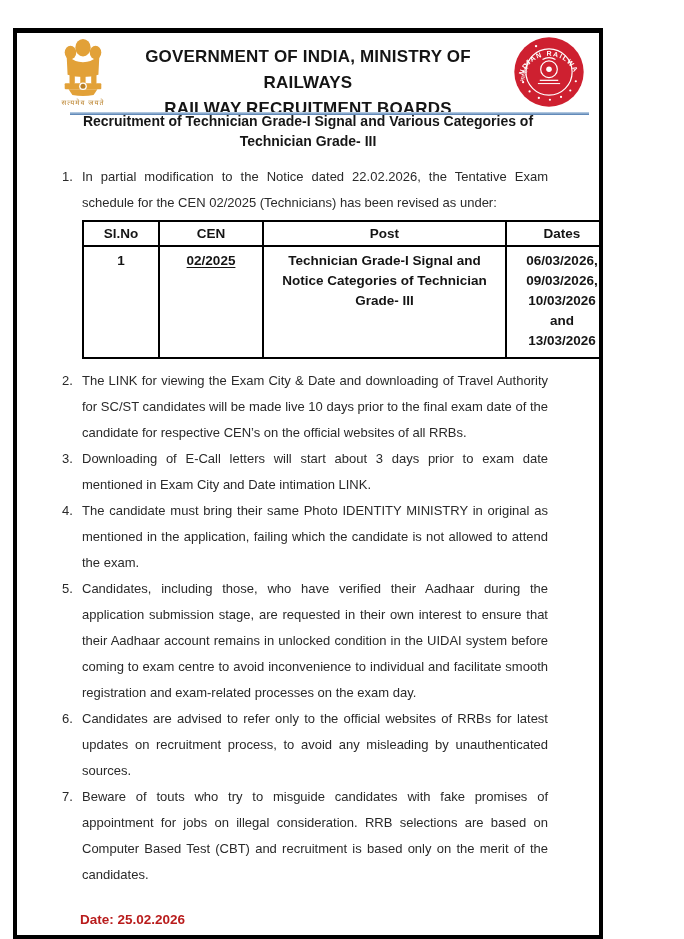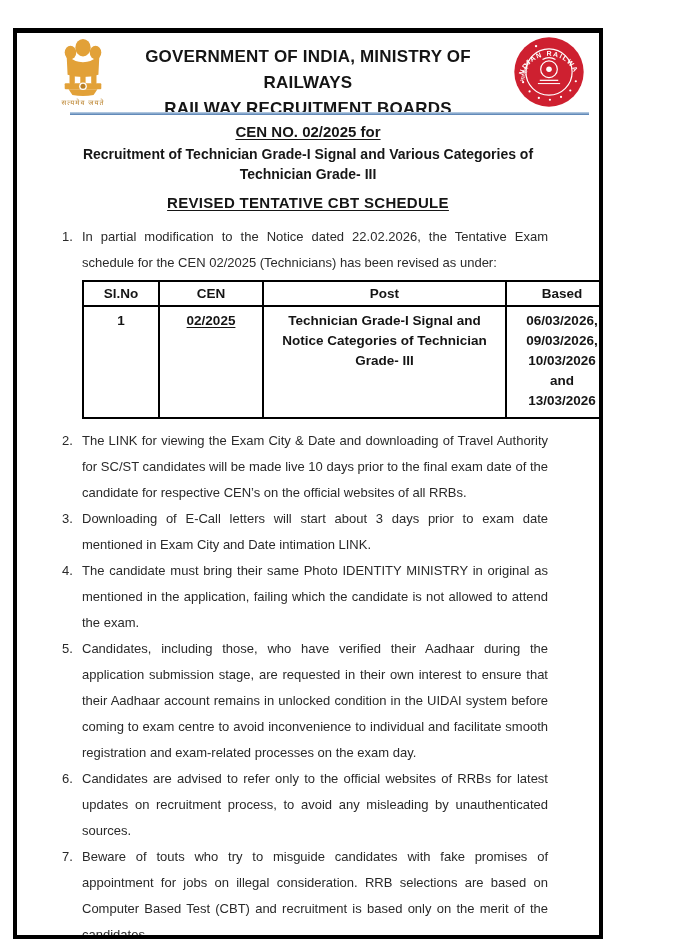--- a/index.html
+++ b/index.html
@@ -127,45 +127,43 @@
           <path d="M33 26.5 Q40 22.5 47 26.5"></path>
           <path d="M30 49 H50"></path>
           <path d="M28 52.5 H52" stroke-width="1.1"></path>
         </g>
         <circle cx="40" cy="37" r="3" fill="#fff"></circle>
       </svg>
     </div>
   </div>
   <div class="blue-rule"></div>
 
-  <div class="cen-title">CEN NO. 02/2025 for</div>
   <div class="subtitle">Recruitment of Technician Grade-I Signal and Various Categories of
 Technician Grade- III</div>
-  <div class="schedule-heading">REVISED TENTATIVE CBT SCHEDULE</div>
 
   <div class="list">
     <div class="item">
       <span class="num">1.</span>
       <span class="txt">In partial modification to the Notice dated 22.02.2026, the Tentative Exam schedule for the CEN 02/2025 (Technicians) has been revised as under:</span>
     </div>
   </div>
 
   <table class="sched">
     <colgroup>
         <col style="width:76px">
         <col style="width:104px">
         <col style="width:243px">
         <col style="width:112px">
       </colgroup>
     <thead>
       <tr>
         <th>Sl.No</th>
         <th>CEN</th>
         <th>Post</th>
-        <th>Based</th>
+        <th>Dates</th>
       </tr>
     </thead>
     <tbody>
       <tr>
         <td>1</td>
         <td><span class="cen-underline">02/2025</span></td>
         <td>Technician Grade-I Signal and
 Notice Categories of Technician
 Grade- III</td>
         <td>06/03/2026,

